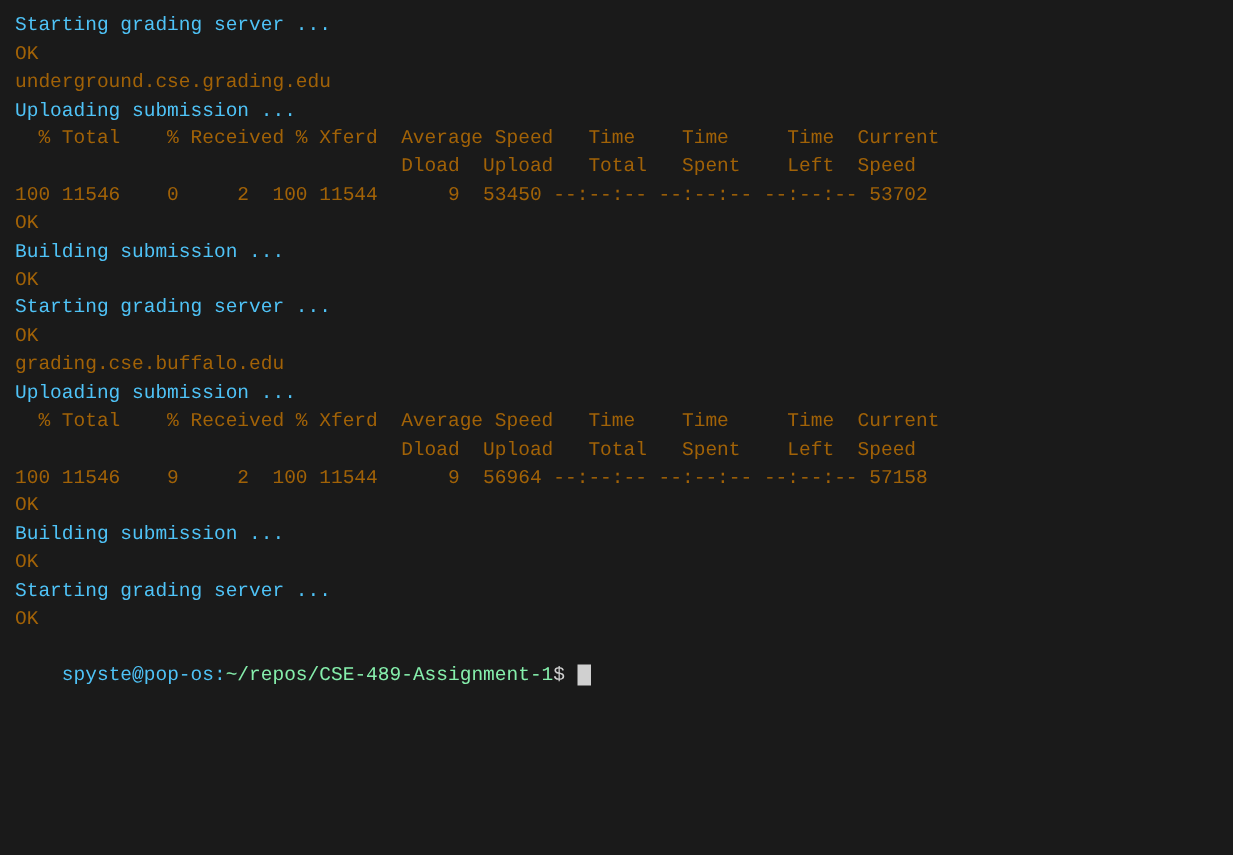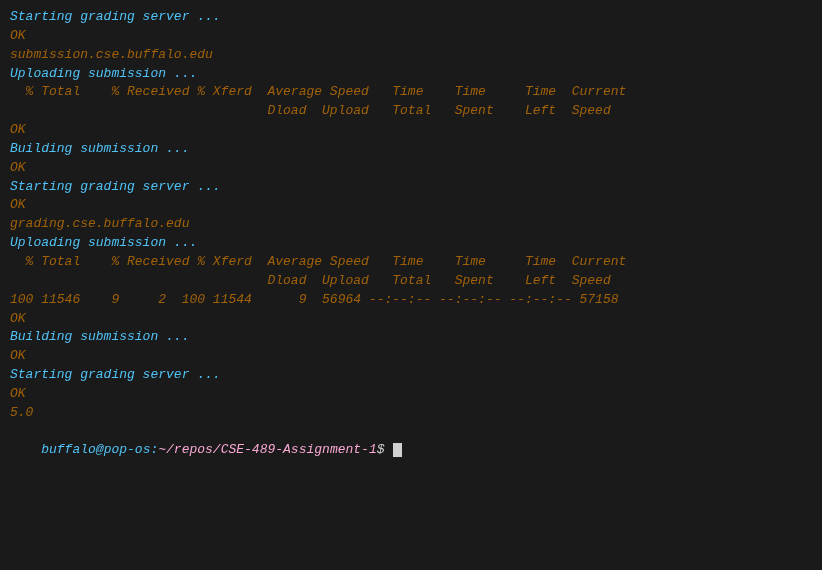--- a/index.html
+++ b/index.html
@@ -1,15 +1,15 @@
 <!DOCTYPE html>
 <html><head>
   <meta charset="utf-8">
   <style>
-    * { margin: 0; padding: 0; box-sizing: border-box; font-style: italic; }
+    * { margin: 0; padding: 0; box-sizing: border-box; }
     body {
       background-color: #1a1a1a;
       font-family: 'Courier New', Courier, monospace;
       font-size: 13px;
       color: #d0d0d0;
       width: 822px;
       height: 570px;
       overflow: hidden;
       padding: 8px 10px;
       line-height: 1.45;
@@ -25,21 +25,21 @@
     .cyan {
       color: #4fc3f7;
     }
     .normal {
       color: #a16207;
     }
     .prompt-user {
       color: #4fc3f7;
     }
     .prompt-path {
-      color: #f9a8d4;
+      color: #86efac;
     }
     .prompt-symbol {
       color: #d0d0d0;
     }
     .cursor {
       display: inline-block;
       width: 9px;
       height: 14px;
       background-color: #d0d0d0;
       vertical-align: middle;
@@ -47,39 +47,39 @@
     }
   </style>
 </head>
 <body>
 
 <div class="terminal">
   <div id="lines-container">
       <div class="line cyan">Starting grading server ...</div>
       <div class="line normal">OK</div>
       <div class="line normal"></div>
-      <div class="line normal">submission.cse.buffalo.edu</div>
+      <div class="line normal">underground.cse.grading.edu</div>
       <div class="line cyan">Uploading submission ...</div>
       <div class="line normal">  % Total    % Received % Xferd  Average Speed   Time    Time     Time  Current</div>
       <div class="line normal">                                 Dload  Upload   Total   Spent    Left  Speed</div>
+      <div class="line normal">100 11546    0     2  100 11544      9  53450 --:--:-- --:--:-- --:--:-- 53702</div>
       <div class="line normal">OK</div>
       <div class="line cyan">Building submission ...</div>
       <div class="line normal">OK</div>
       <div class="line cyan">Starting grading server ...</div>
       <div class="line normal">OK</div>
       <div class="line normal"></div>
       <div class="line normal">grading.cse.buffalo.edu</div>
       <div class="line cyan">Uploading submission ...</div>
       <div class="line normal">  % Total    % Received % Xferd  Average Speed   Time    Time     Time  Current</div>
       <div class="line normal">                                 Dload  Upload   Total   Spent    Left  Speed</div>
       <div class="line normal">100 11546    9     2  100 11544      9  56964 --:--:-- --:--:-- --:--:-- 57158</div>
       <div class="line normal">OK</div>
       <div class="line cyan">Building submission ...</div>
       <div class="line normal">OK</div>
       <div class="line cyan">Starting grading server ...</div>
       <div class="line normal">OK</div>
       <div class="line normal"></div>
-      <div class="line normal">5.0</div>
     </div>
   <div class="line">
-    <span class="prompt-user">buffalo@pop-os:</span><span class="prompt-path">~/repos/CSE-489-Assignment-1</span><span class="prompt-symbol">$ </span><span class="cursor"></span>
+    <span class="prompt-user">spyste@pop-os:</span><span class="prompt-path">~/repos/CSE-489-Assignment-1</span><span class="prompt-symbol">$ </span><span class="cursor"></span>
   </div>
 </div>
 
 </body></html>

